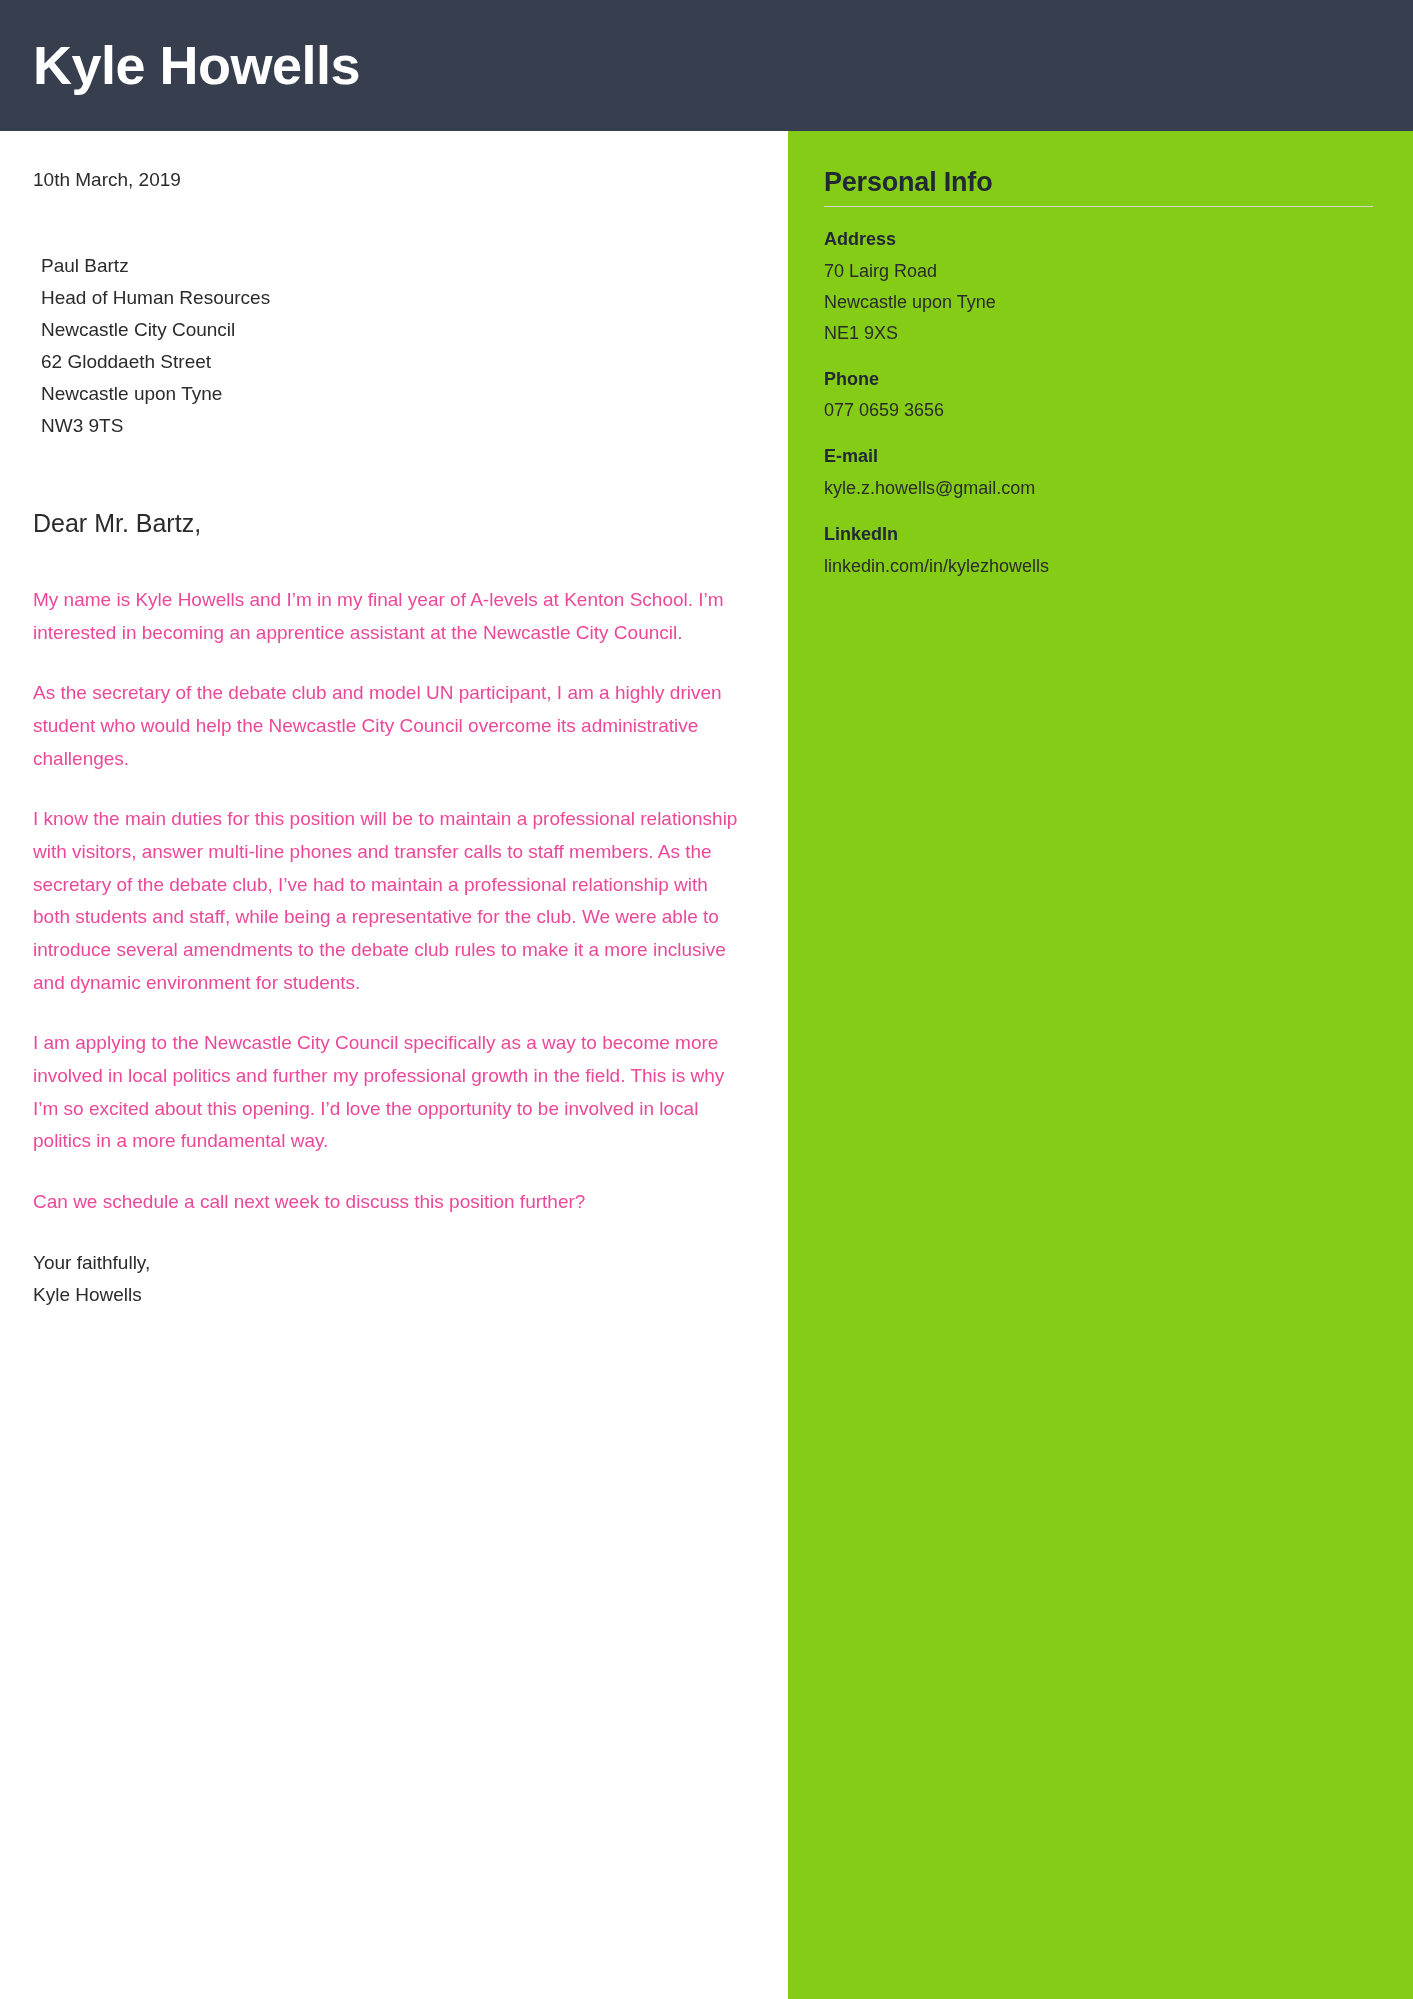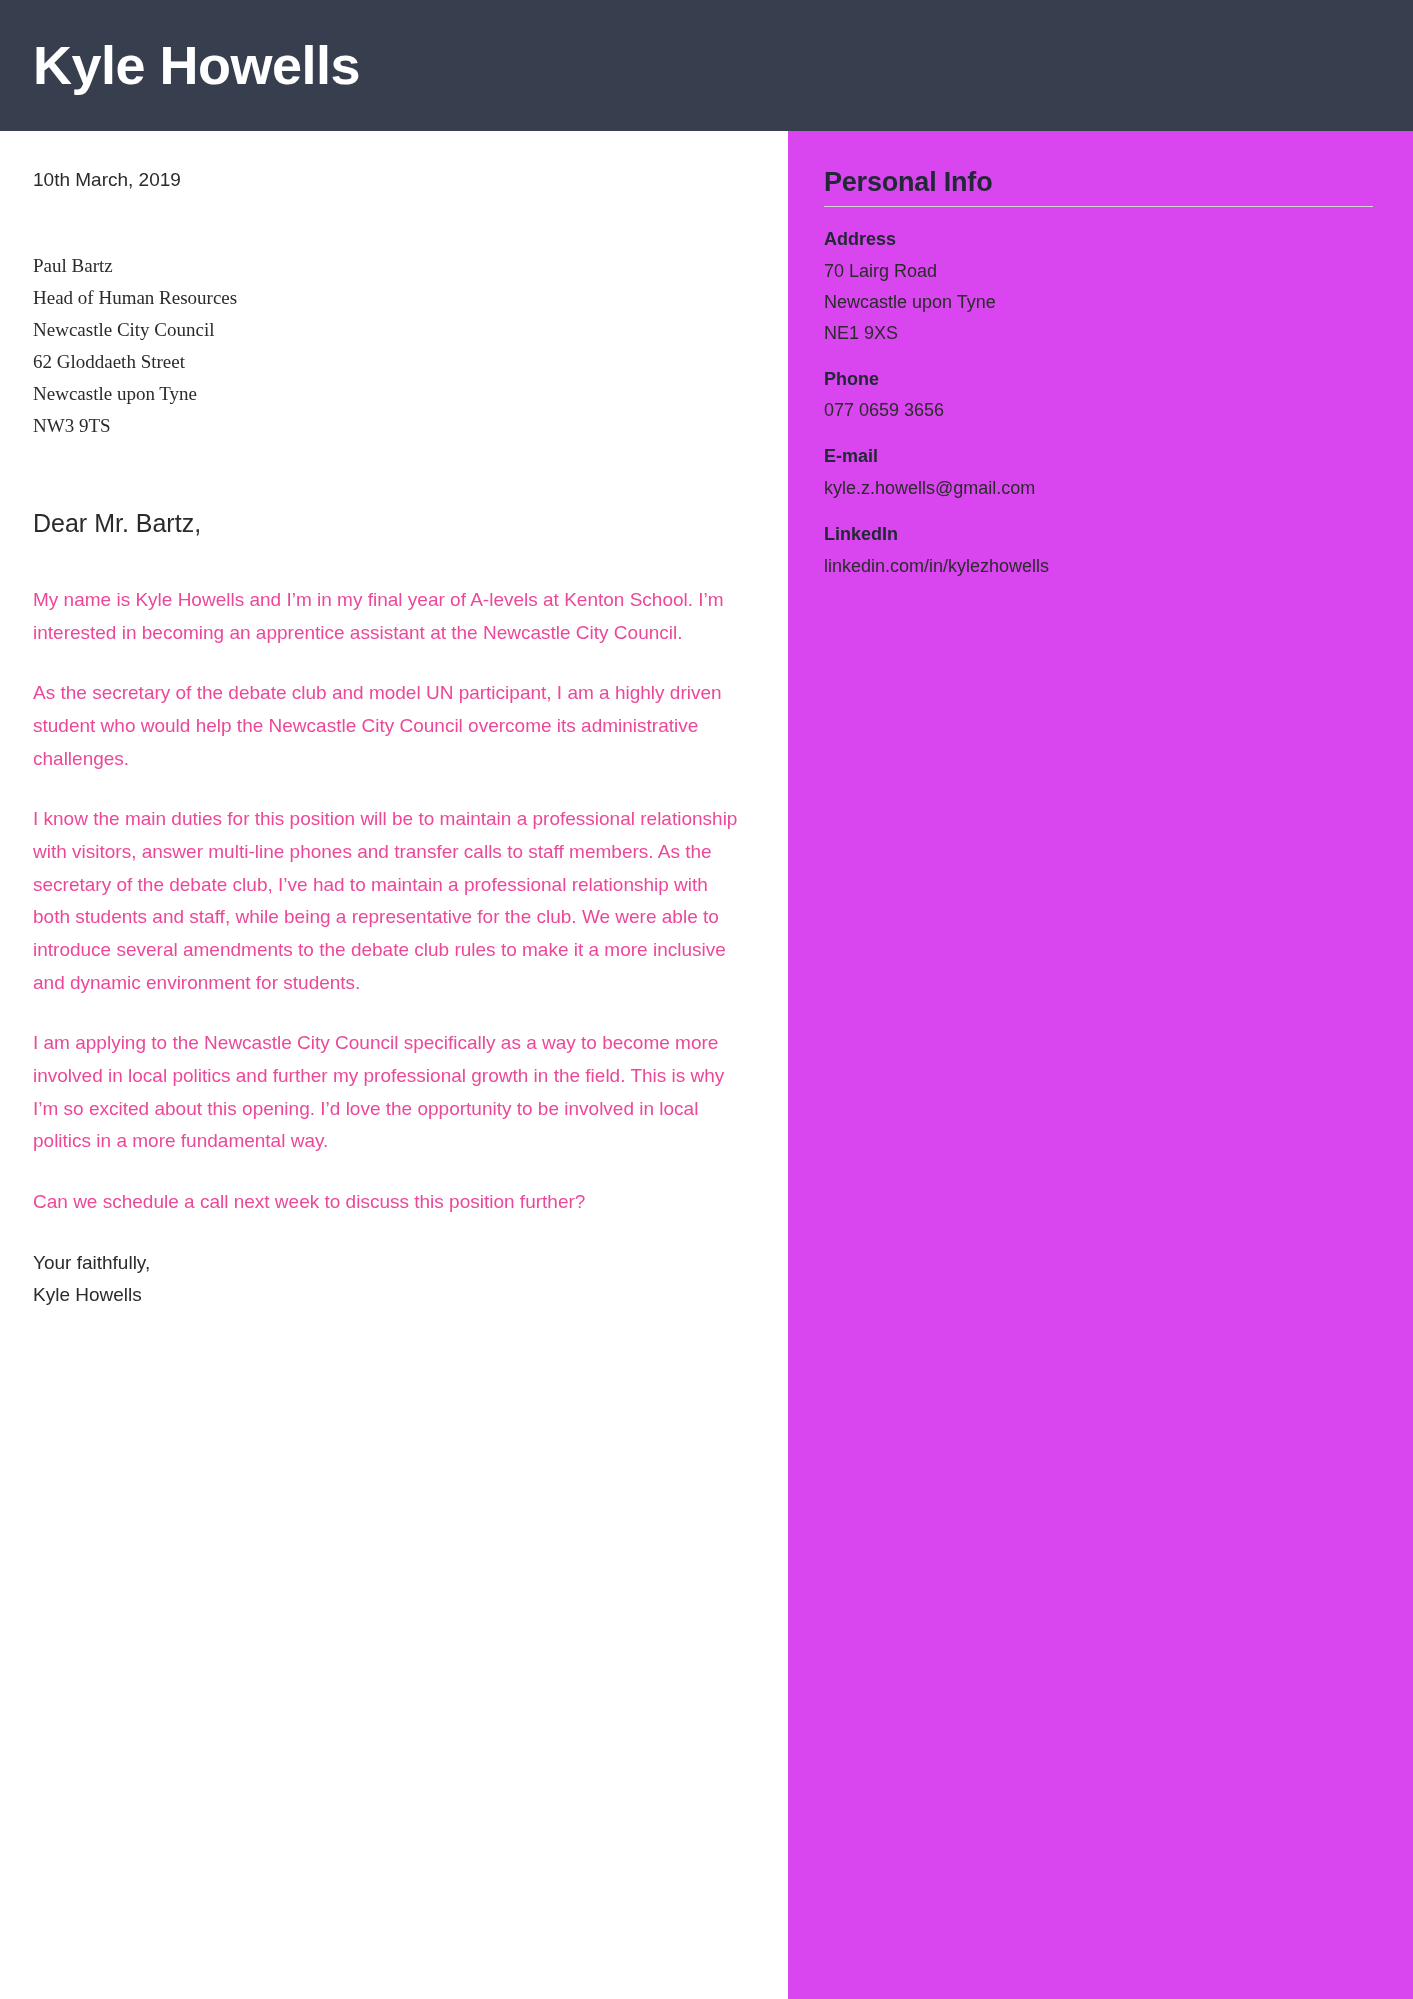--- a/index.html
+++ b/index.html
@@ -48,34 +48,33 @@
   }
   .letter {
     width: 788px;
     flex: 0 0 788px;
     box-sizing: border-box;
     padding: 34px 44px 40px 33px;
     background: #ffffff;
   }
   .sidebar {
     flex: 1 1 auto;
-    background: #d946ef;
+    background: #84cc16;
     box-sizing: border-box;
     padding: 36px 40px 19px 36px;
   }
   
   .date {
     font-size: 19px;
     line-height: 1.55;
     color: #2b2b2b;
     margin: 0 0 56px 0;
   }
   .address-block {
-    margin: 0 0 60px 0;
-    font-family: Liberation Serif, serif;
+    margin: 0 0 60px 8px;
   }
   .address-line {
     font-size: 19px;
     line-height: 1.68;
     color: #2b2b2b;
   }
   .salutation {
     font-size: 25px;
     line-height: 1.68;
     color: #2b2b2b;

